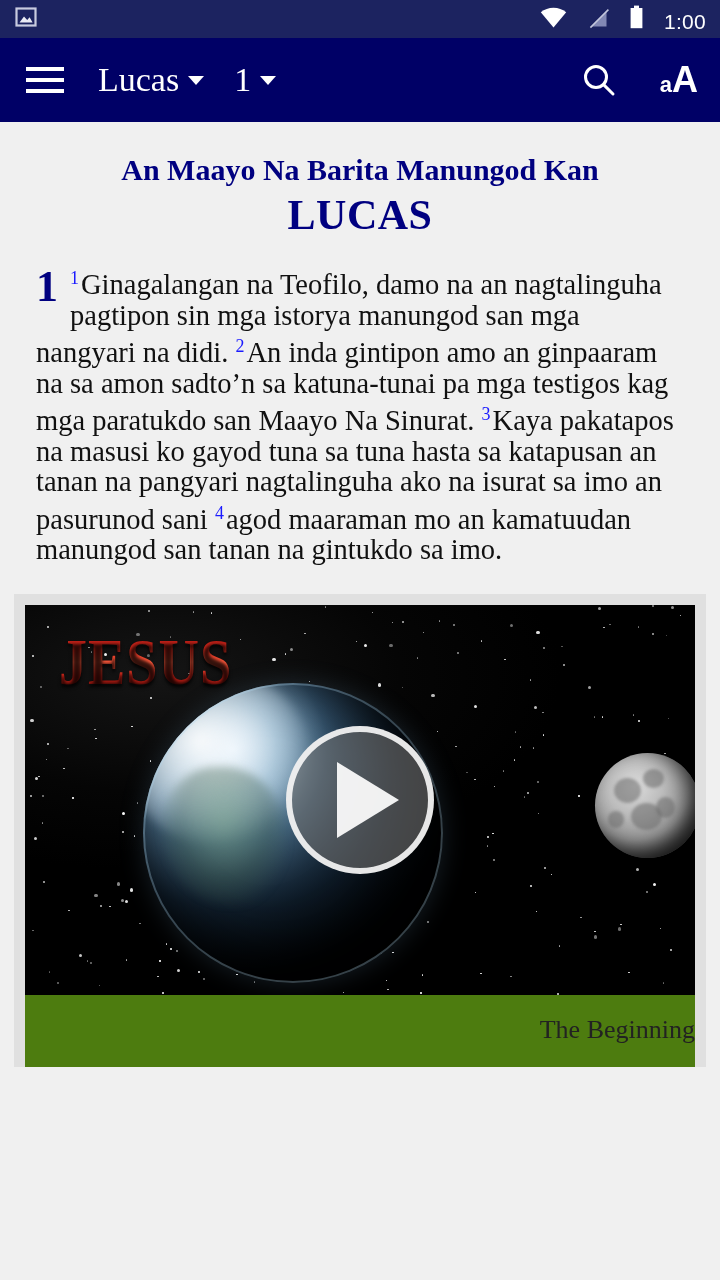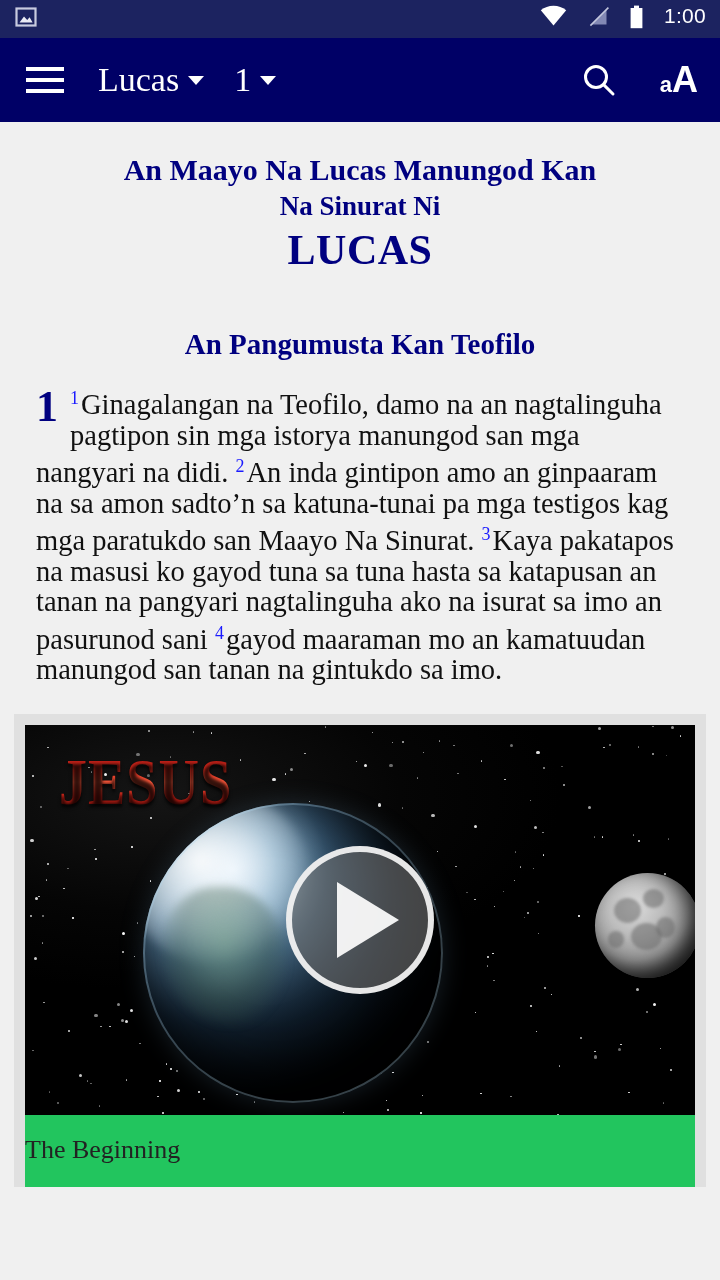--- a/index.html
+++ b/index.html
@@ -29,21 +29,21 @@
     background: #1c2360;
     display: flex;
     align-items: center;
     padding: 0 14px;
     color: #ffffff;
   }
   .status-left { display: flex; align-items: center; gap: 10px; }
   .status-right {
     margin-left: auto;
     display: flex;
-    align-items: flex-start;
+    align-items: flex-end;
     gap: 20px;
   }
   .sb-icon { display: block; }
   .status-time {
     font-family: "Liberation Sans", sans-serif;
     font-size: 21px;
     font-weight: 400;
     letter-spacing: .3px;
     color: #ffffff;
     line-height: 1;
@@ -305,22 +305,22 @@
   }
   .play-tri {
     width: 0; height: 0;
     border-top: 38px solid transparent;
     border-bottom: 38px solid transparent;
     border-left: 62px solid rgba(250,250,250,.95);
     margin-left: 16px;
   }
 
   .video-caption {
-    background: #22c55e;
-    text-align: left;
+    background: #4d7c0f;
+    text-align: right;
     font-size: 26px;
     color: #222222;
     padding: 20px 0 22px 0;
   }
 </style>
 </head>
 <body>
 
 <div id="app">
 
@@ -383,33 +383,31 @@
       <div class="tb-btn font-icon">
         <span class="a-small">a</span>
         <span class="a-big">A</span>
       </div>
     </div>
   </div>
 
   <div class="content">
 
     <div class="book-title">
-      <div class="bt-line1">An Maayo Na Lucas Manungod Kan</div>
-      <div class="bt-line3">Na Sinurat Ni</div>
+      <div class="bt-line1">An Maayo Na Barita Manungod Kan</div>
       <div class="bt-line4">LUCAS</div>
     </div>
 
-    <div class="section-heading">An Pangumusta Kan Teofilo</div>
 
     <div class="verse-block">
       <p class="verse-para">
         <span class="chapter-num">1</span><span class="vnum">1</span><span>Ginagalangan na Teofilo, damo na an nagtalinguha pagtipon sin mga istorya manungod san mga nangyari na didi.</span>
         <span class="vnum">2</span><span>An inda gintipon amo an ginpaaram na sa amon sadto’n sa katuna-tunai pa mga testigos kag mga paratukdo san Maayo Na Sinurat.</span>
         <span class="vnum">3</span><span>Kaya pakatapos na masusi ko gayod tuna sa tuna hasta sa katapusan an tanan na pangyari nagtalinguha ako na isurat sa imo an pasurunod sani</span>
-        <span class="vnum">4</span><span>gayod maaraman mo an kamatuudan manungod san tanan na gintukdo sa imo.</span>
+        <span class="vnum">4</span><span>agod maaraman mo an kamatuudan manungod san tanan na gintukdo sa imo.</span>
       </p>
     </div>
 
     <div class="video-card">
       <div class="video-thumb">
         <div class="space-bg"></div>
 
         <div class="stars" id="stars">
             <span class="star" style="left: 57.2907%; top: 42.6616%; width: 1.6px; height: 1.6px; opacity: 0.89;"></span>
             <span class="star" style="left: 63.9473%; top: 5.08472%; width: 1.6px; height: 1.6px; opacity: 0.53;"></span>

